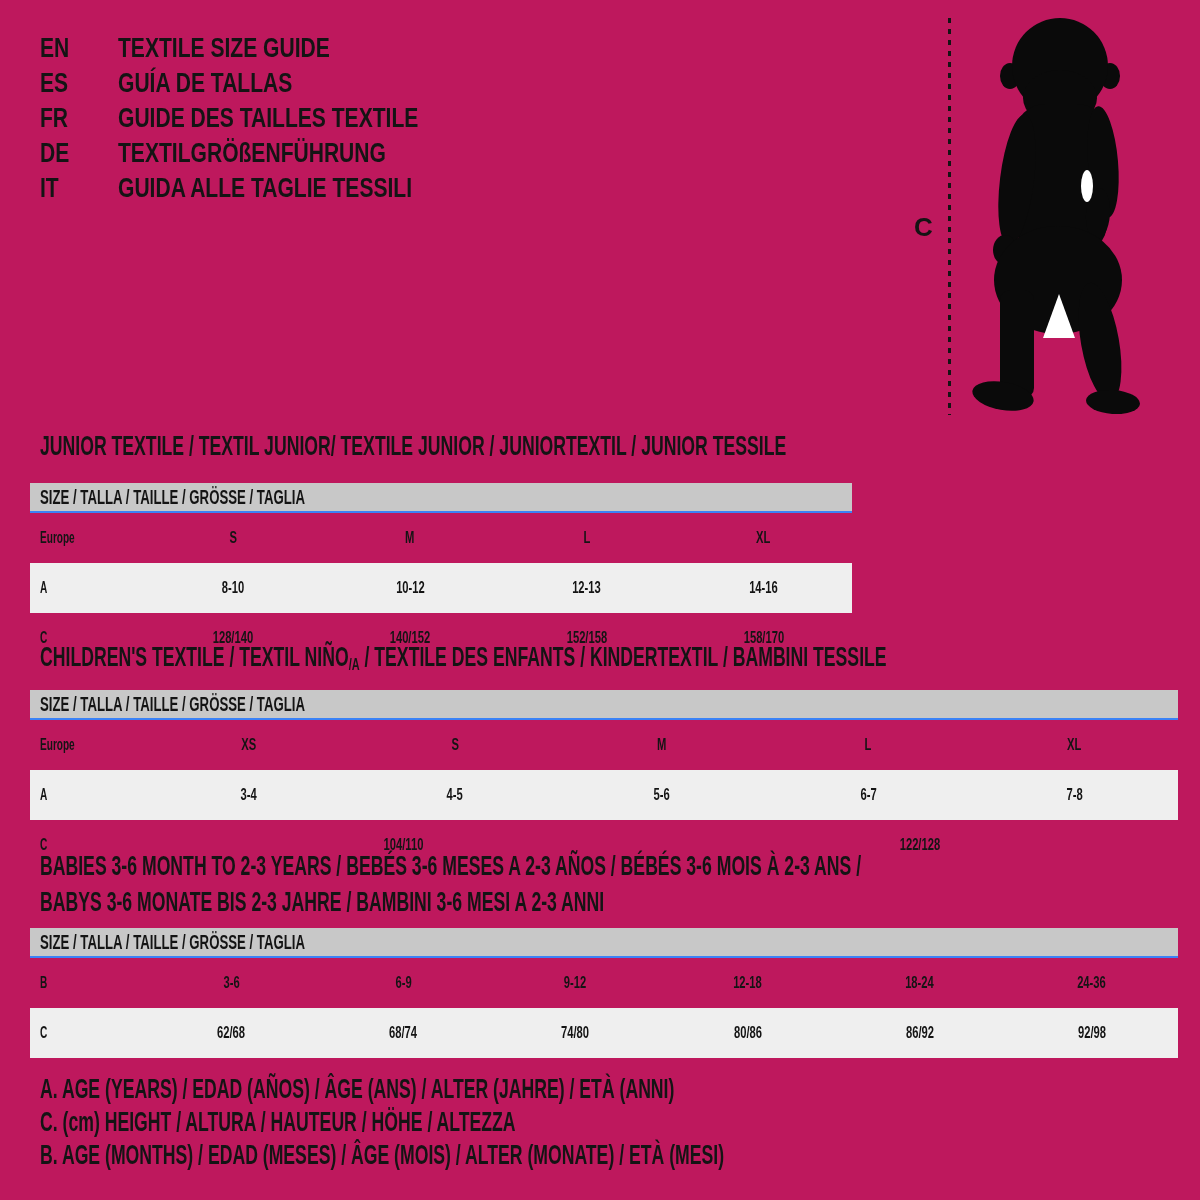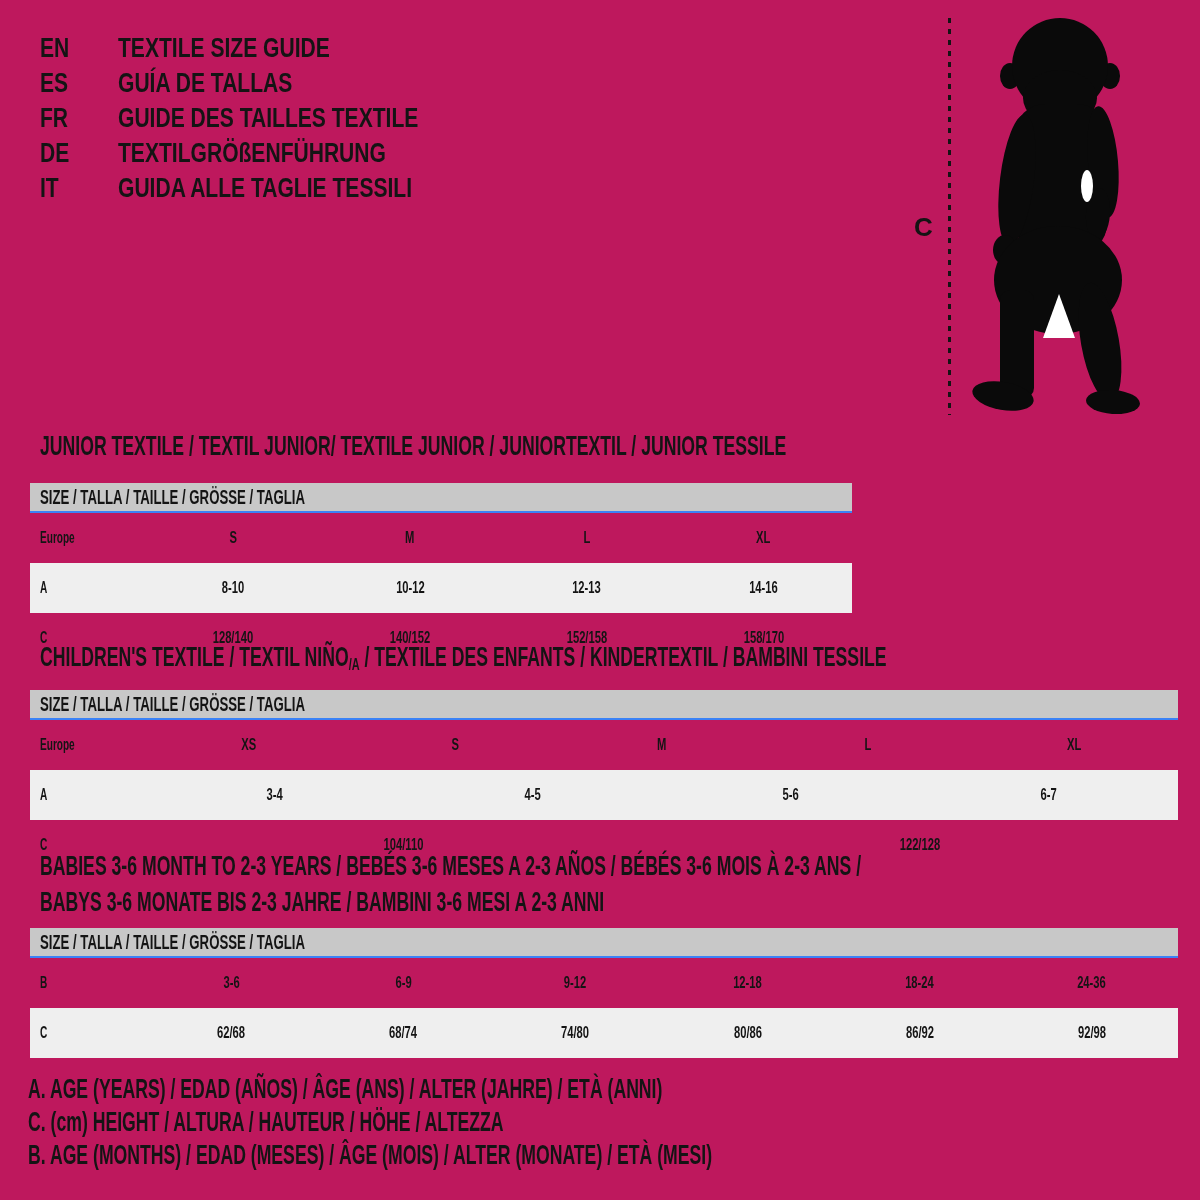--- a/index.html
+++ b/index.html
@@ -37,21 +37,21 @@
     height:30px; background:#c8c8c8; border-bottom:2px solid #3b82f6;
     display:flex; align-items:center; padding-left:10px; box-sizing:border-box;
     font-size:20px;
   }
   .trow { display:flex; height:50px; align-items:center; font-size:16px; }
   .trow.alt { background:#efefef; }
   .rlabel { width:115px; padding-left:10px; box-sizing:border-box; flex-shrink:0; }
   .cell { flex:1 1 0; display:flex; justify-content:center; }
 
   
-  .legend { position:absolute; left:28px; top:1072px; font-size:28px; }
+  .legend { position:absolute; left:40px; top:1072px; font-size:28px; }
   .legend-line { height:33px; display:flex; align-items:center; }
 </style>
 </head>
 <body>
 
 <div class="canvas">
 
   <div class="langs">
     <div class="lang-row">
       <span class="lang-code"><span class="cxw">EN</span></span>
@@ -186,20 +186,23 @@
         </span>
       <span class="cell">
           <span class="cxc">4-5</span>
         </span>
       <span class="cell">
           <span class="cxc">5-6</span>
         </span>
       <span class="cell">
           <span class="cxc">6-7</span>
         </span>
+      <span class="cell">
+          <span class="cxc">7-8</span>
+        </span>
     </div>
     <div class="trow">
       <span class="rlabel"><span class="cx">C</span></span>
       <span class="cell">
           <span class="cxc">104/110</span>
         </span>
       <span class="cell">
           <span class="cxc">122/128</span>
         </span>
     </div>

